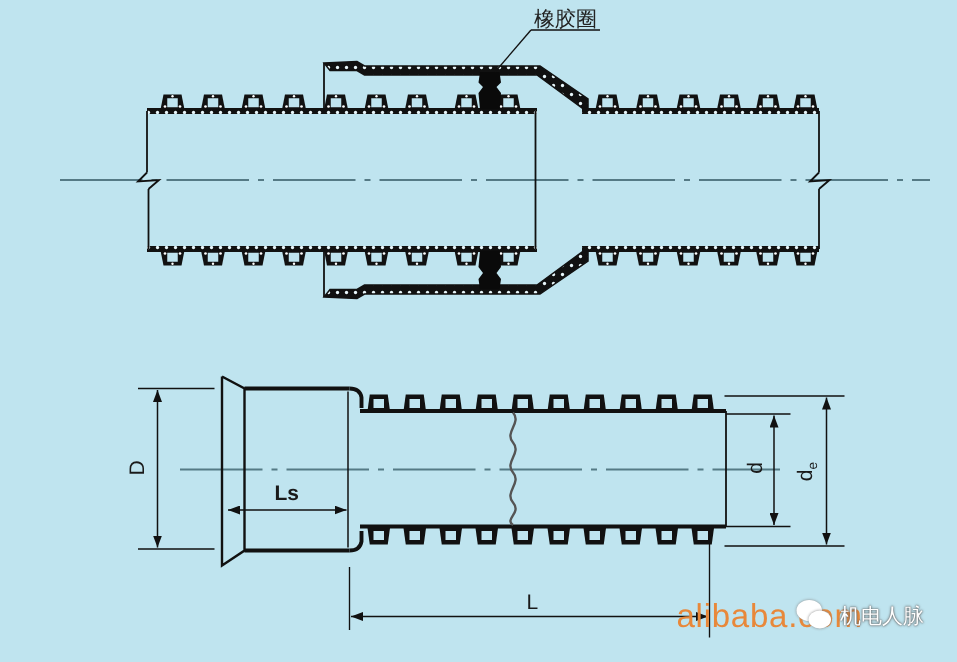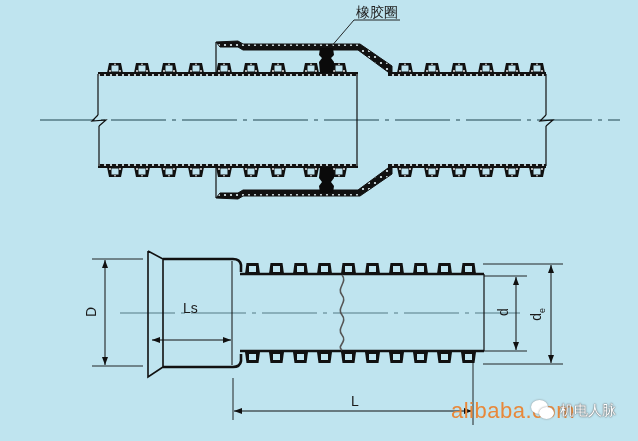--- a/index.html
+++ b/index.html
@@ -189,21 +189,21 @@
       <line x1="233" y1="378" x2="233" y2="420" stroke="#111" stroke-width="0.9"></line>
       <line x1="473" y1="362" x2="473" y2="425" stroke="#111" stroke-width="0.9"></line>
       <line x1="234" y1="411" x2="472" y2="411" stroke="#111" stroke-width="1" marker-start="url(#arrS)" marker-end="url(#arrE)"></line>
     </g>
   </g>
 </svg>
 
 <div class="lbl cn" style="left:356px; top:4px;">橡胶圈</div>
 
 <div class="lbl" style="left:86px; top:304px; font-size:14px; transform:rotate(-90deg); transform-origin:center;">D</div>
-<div class="lbl" style="left:183px; top:300px; font-size:14px;">Ls</div>
+<div class="lbl" style="left:183px; top:320px; font-size:14px;font-weight:bold;">Ls</div>
 <div class="lbl" style="left:499px; top:304px; font-size:14px; transform:rotate(-90deg); transform-origin:center;">d</div>
 <div class="lbl" style="left:531px; top:305px; font-size:14px; transform:rotate(-90deg); transform-origin:center;">
   <span>d</span><sub style="font-size:9px;">e</sub>
 </div>
 <div class="lbl" style="left:351px; top:393px; font-size:14px;">L</div>
 
 <div class="wm" style="left:451px; top:398px;">alibaba.com</div>
 <div style="position:absolute; left:531px; top:400px; width:26px; height:22px;">
   <div style="position:absolute; left:0; top:0; width:17px; height:14px; border-radius:50%; background:#fff; box-shadow:0 0 2px #888;"></div>
   <div style="position:absolute; left:8px; top:7px; width:15px; height:12px; border-radius:50%; background:#fff; box-shadow:0 0 2px #888;"></div>

